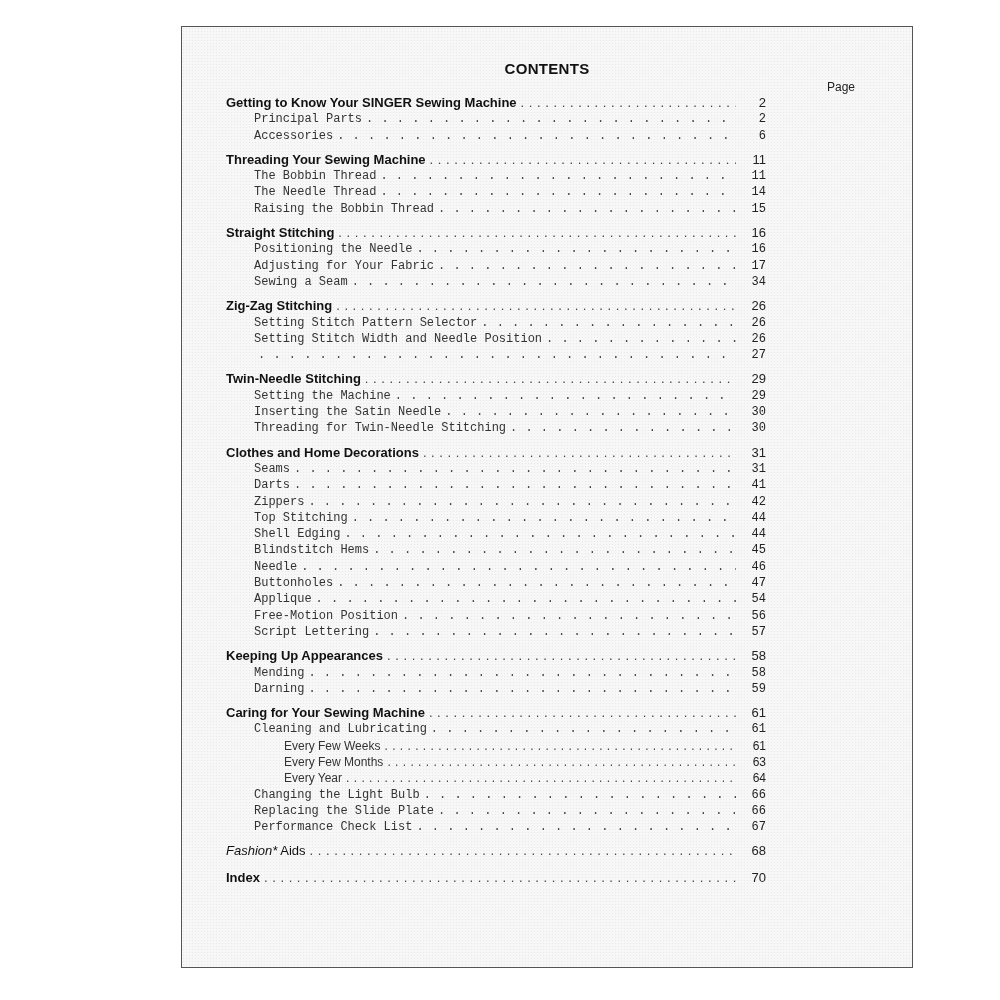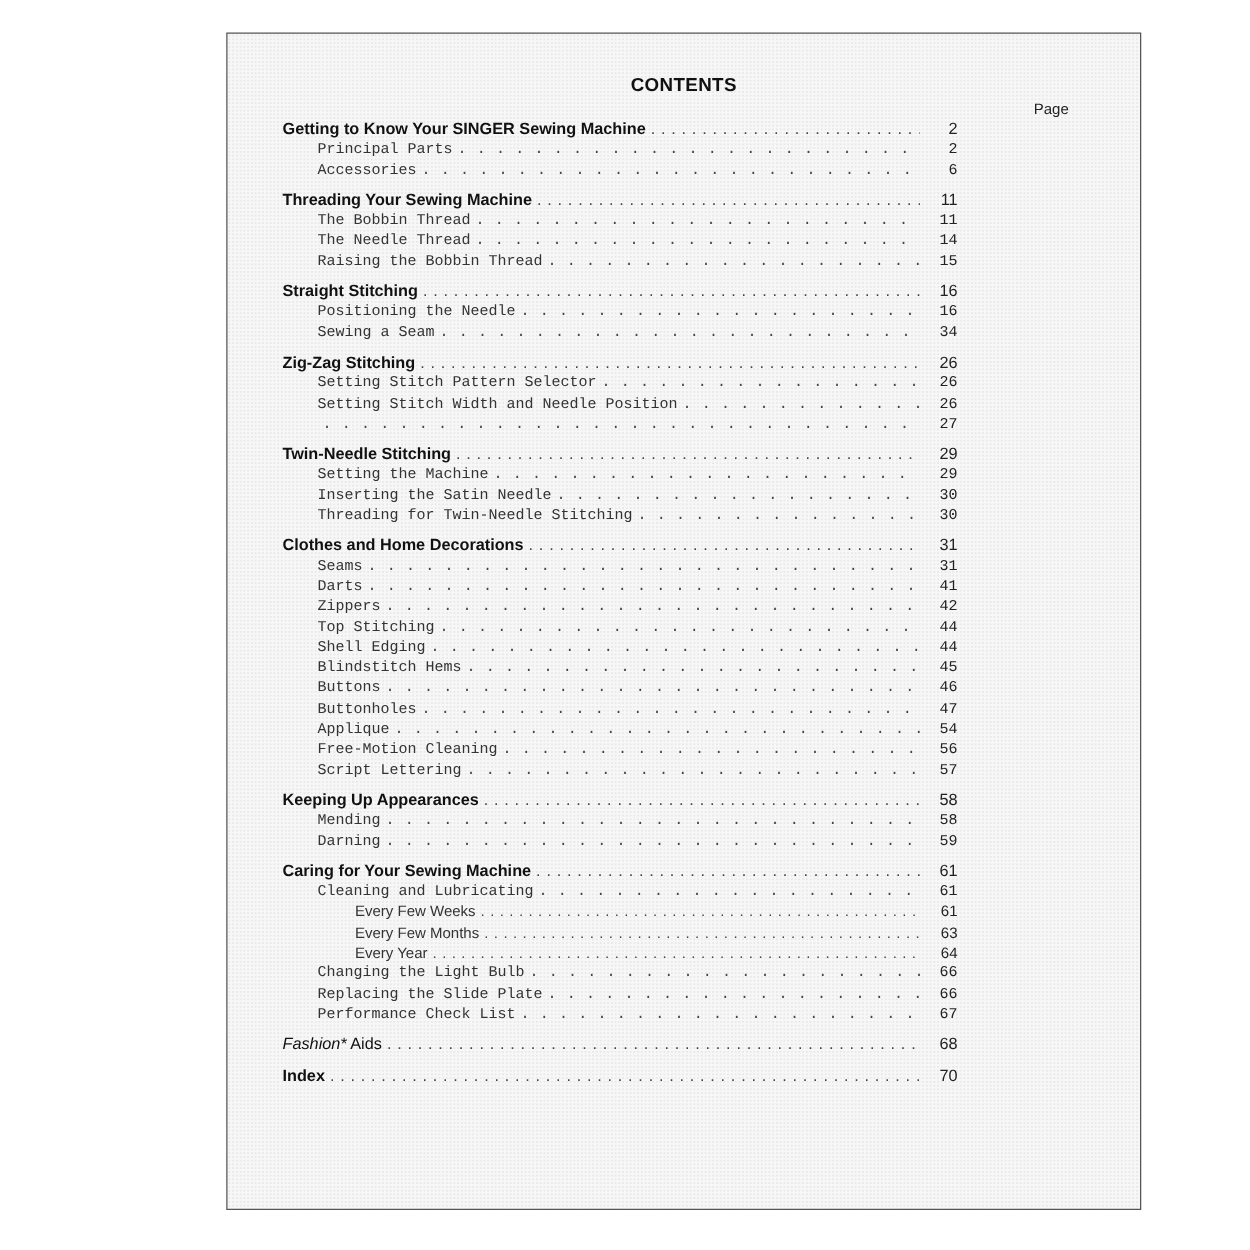--- a/index.html
+++ b/index.html
@@ -97,20 +97,25 @@
           <span class="label">Straight Stitching</span>
           <span class="dots"></span>
           <span class="pg">16</span>
         </div>
       <div class="row sub">
           <span class="label">Positioning the Needle</span>
           <span class="dots"></span>
           <span class="pg">16</span>
         </div>
       <div class="row sub">
+          <span class="label">Adjusting for Your Fabric</span>
+          <span class="dots"></span>
+          <span class="pg">17</span>
+        </div>
+      <div class="row sub">
           <span class="label">Sewing a Seam</span>
           <span class="dots"></span>
           <span class="pg">34</span>
         </div>
     </div>
 
     <div class="section">
       <div class="row main">
           <span class="label">Zig-Zag Stitching</span>
           <span class="dots"></span>
@@ -185,36 +190,36 @@
           <span class="label">Shell Edging</span>
           <span class="dots"></span>
           <span class="pg">44</span>
         </div>
       <div class="row sub">
           <span class="label">Blindstitch Hems</span>
           <span class="dots"></span>
           <span class="pg">45</span>
         </div>
       <div class="row sub">
-          <span class="label">Buttons</span>
+          <span class="label">Needle</span>
           <span class="dots"></span>
           <span class="pg">46</span>
         </div>
       <div class="row sub">
           <span class="label">Buttonholes</span>
           <span class="dots"></span>
           <span class="pg">47</span>
         </div>
       <div class="row sub">
           <span class="label">Applique</span>
           <span class="dots"></span>
           <span class="pg">54</span>
         </div>
       <div class="row sub">
-          <span class="label">Free-Motion Cleaning</span>
+          <span class="label">Free-Motion Position</span>
           <span class="dots"></span>
           <span class="pg">56</span>
         </div>
       <div class="row sub">
           <span class="label">Script Lettering</span>
           <span class="dots"></span>
           <span class="pg">57</span>
         </div>
     </div>
 

